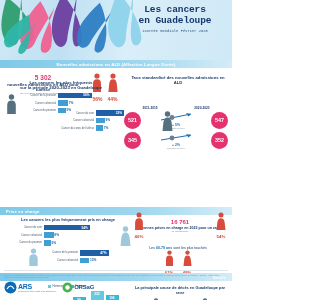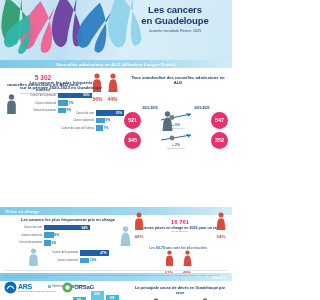--- a/index.html
+++ b/index.html
@@ -10,20 +10,21 @@
     overflow: hidden;
     position: relative;
   }
 
   
   .header {
     position: relative;
     height: 60px;
     background: linear-gradient(100deg,#cfe8f5 0%,#bfe0f2 28%,#d9eef8 55%,#cfe9f6 100%);
     overflow: hidden;
+    font-family: Liberation Mono, monospace;
   }
   .ribbons { position:absolute; inset:0; }
   .rb { position:absolute; transform-origin:50% 50%; opacity:.95; }
   .rb svg { display:block; }
   .title-wrap {
     position: absolute; right: 5px; top: 5px;
     width: 104px; text-align: center; z-index: 5;
   }
   .title {
     color: #18376b; font-weight: bold; font-size: 9.5px;

